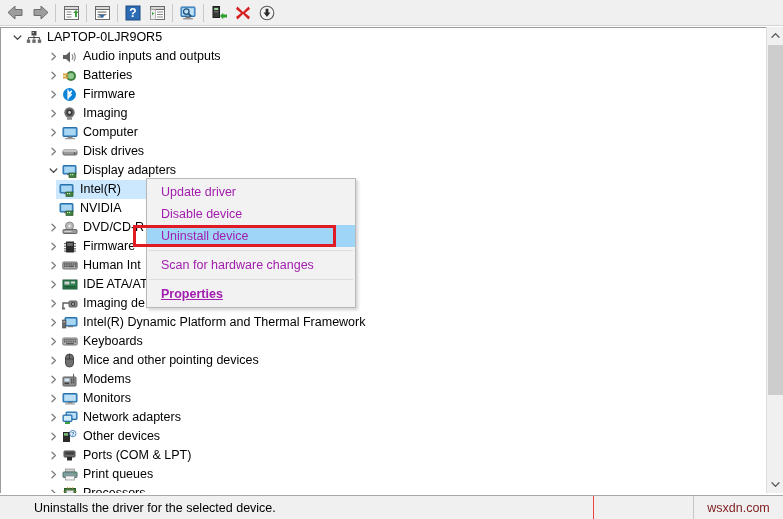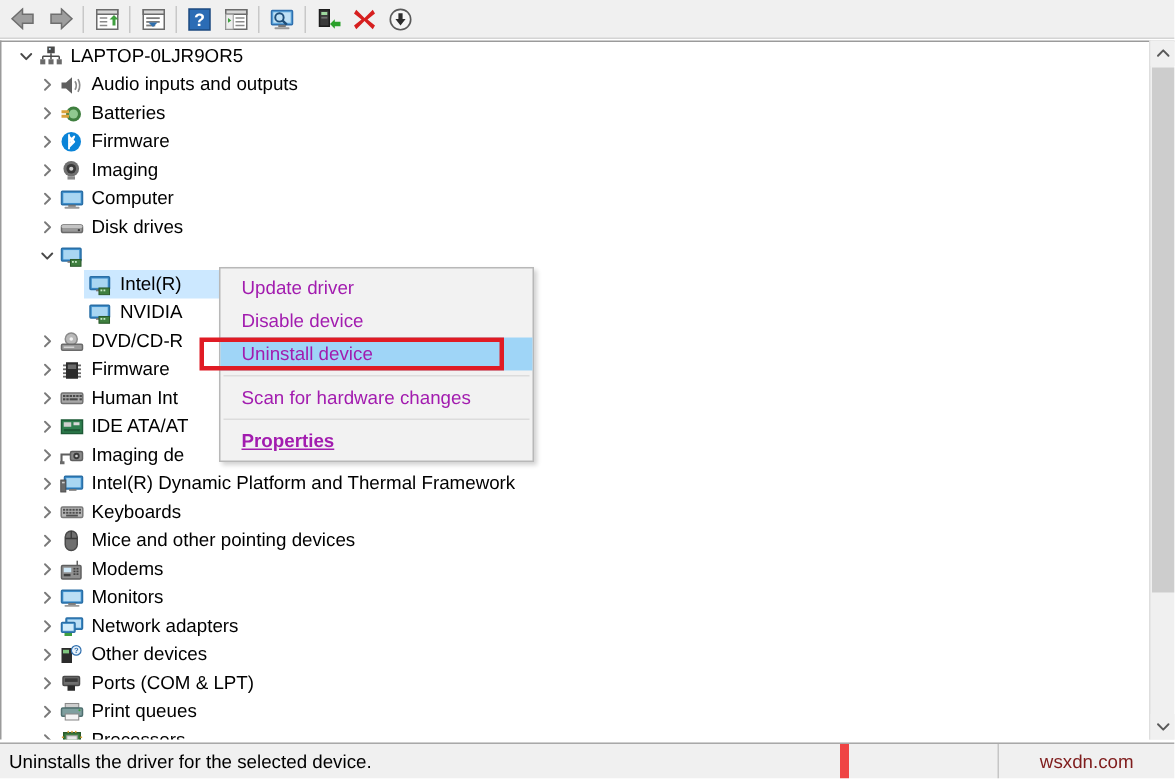--- a/index.html
+++ b/index.html
@@ -115,21 +115,21 @@
   }
   .row .rowcontent {
     position: relative;
     z-index: 1;
     display: flex;
     align-items: center;
   }
 
   
   .lvl0 { padding-left: 8px; }
-  .lvl1 { padding-left: 22px; }
+  .lvl1 { padding-left: 22px; margin-left: 22px; }
   .lvl2 { padding-left: 57px; }
 
   
   .vscroll {
     position: absolute;
     right: 0; top: 27px;
     width: 17px;
     height: 466px;
     background: #f0f0f0;
     border-left: 1px solid #dedede;
@@ -215,21 +215,22 @@
   .sb-cell {
     display: flex;
     align-items: center;
     font-size: 12.5px;
     color: #000;
     padding-left: 6px;
     box-sizing: border-box;
   }
   .sb-main {
     flex: 0 0 566px;
-    border-right: 6px solid #ef4444;
+    border-right: 1px solid #ef4444;
+    margin-left: 28px;
   }
   .sb-mid {
     flex: 0 0 100px;
     border-right: 1px solid #c6c6c6;
   }
   .sb-right {
     flex: 1 1 auto;
     justify-content: center;
     color: #7f1d1d;
     padding-left: 0;
@@ -499,20 +500,23 @@
         <div class="ricon">
           <svg width="16" height="14" viewBox="0 0 16 14">
             <rect x="1" y="1.5" width="13" height="8.5" rx="0.6" fill="#3e8fcc" stroke="#2a6fa6"></rect>
             <rect x="2.2" y="2.7" width="10.6" height="6.2" fill="#a9d6f2"></rect>
             <rect x="5" y="10" width="5" height="1.2" fill="#7a7a7a"></rect>
             <rect x="7" y="9" width="7" height="4.5" fill="#3f7f3f" stroke="#2a5a2a" stroke-width="0.7"></rect>
             <rect x="8" y="10" width="1.2" height="1.2" fill="#c8e8c8"></rect>
             <rect x="10" y="10" width="1.2" height="1.2" fill="#c8e8c8"></rect>
           </svg>
         </div>
+        <div class="rlabel-wrap">
+            <span class="rlabel">Display adapters</span>
+          </div>
       </div>
     </div>
 
     <div class="row lvl2">
       <div class="sel-band"></div>
       <div class="rowcontent">
         <div class="ricon">
           <svg width="16" height="14" viewBox="0 0 16 14">
             <rect x="1" y="1.5" width="13" height="8.5" rx="0.6" fill="#3e8fcc" stroke="#2a6fa6"></rect>
             <rect x="2.2" y="2.7" width="10.6" height="6.2" fill="#a9d6f2"></rect>

